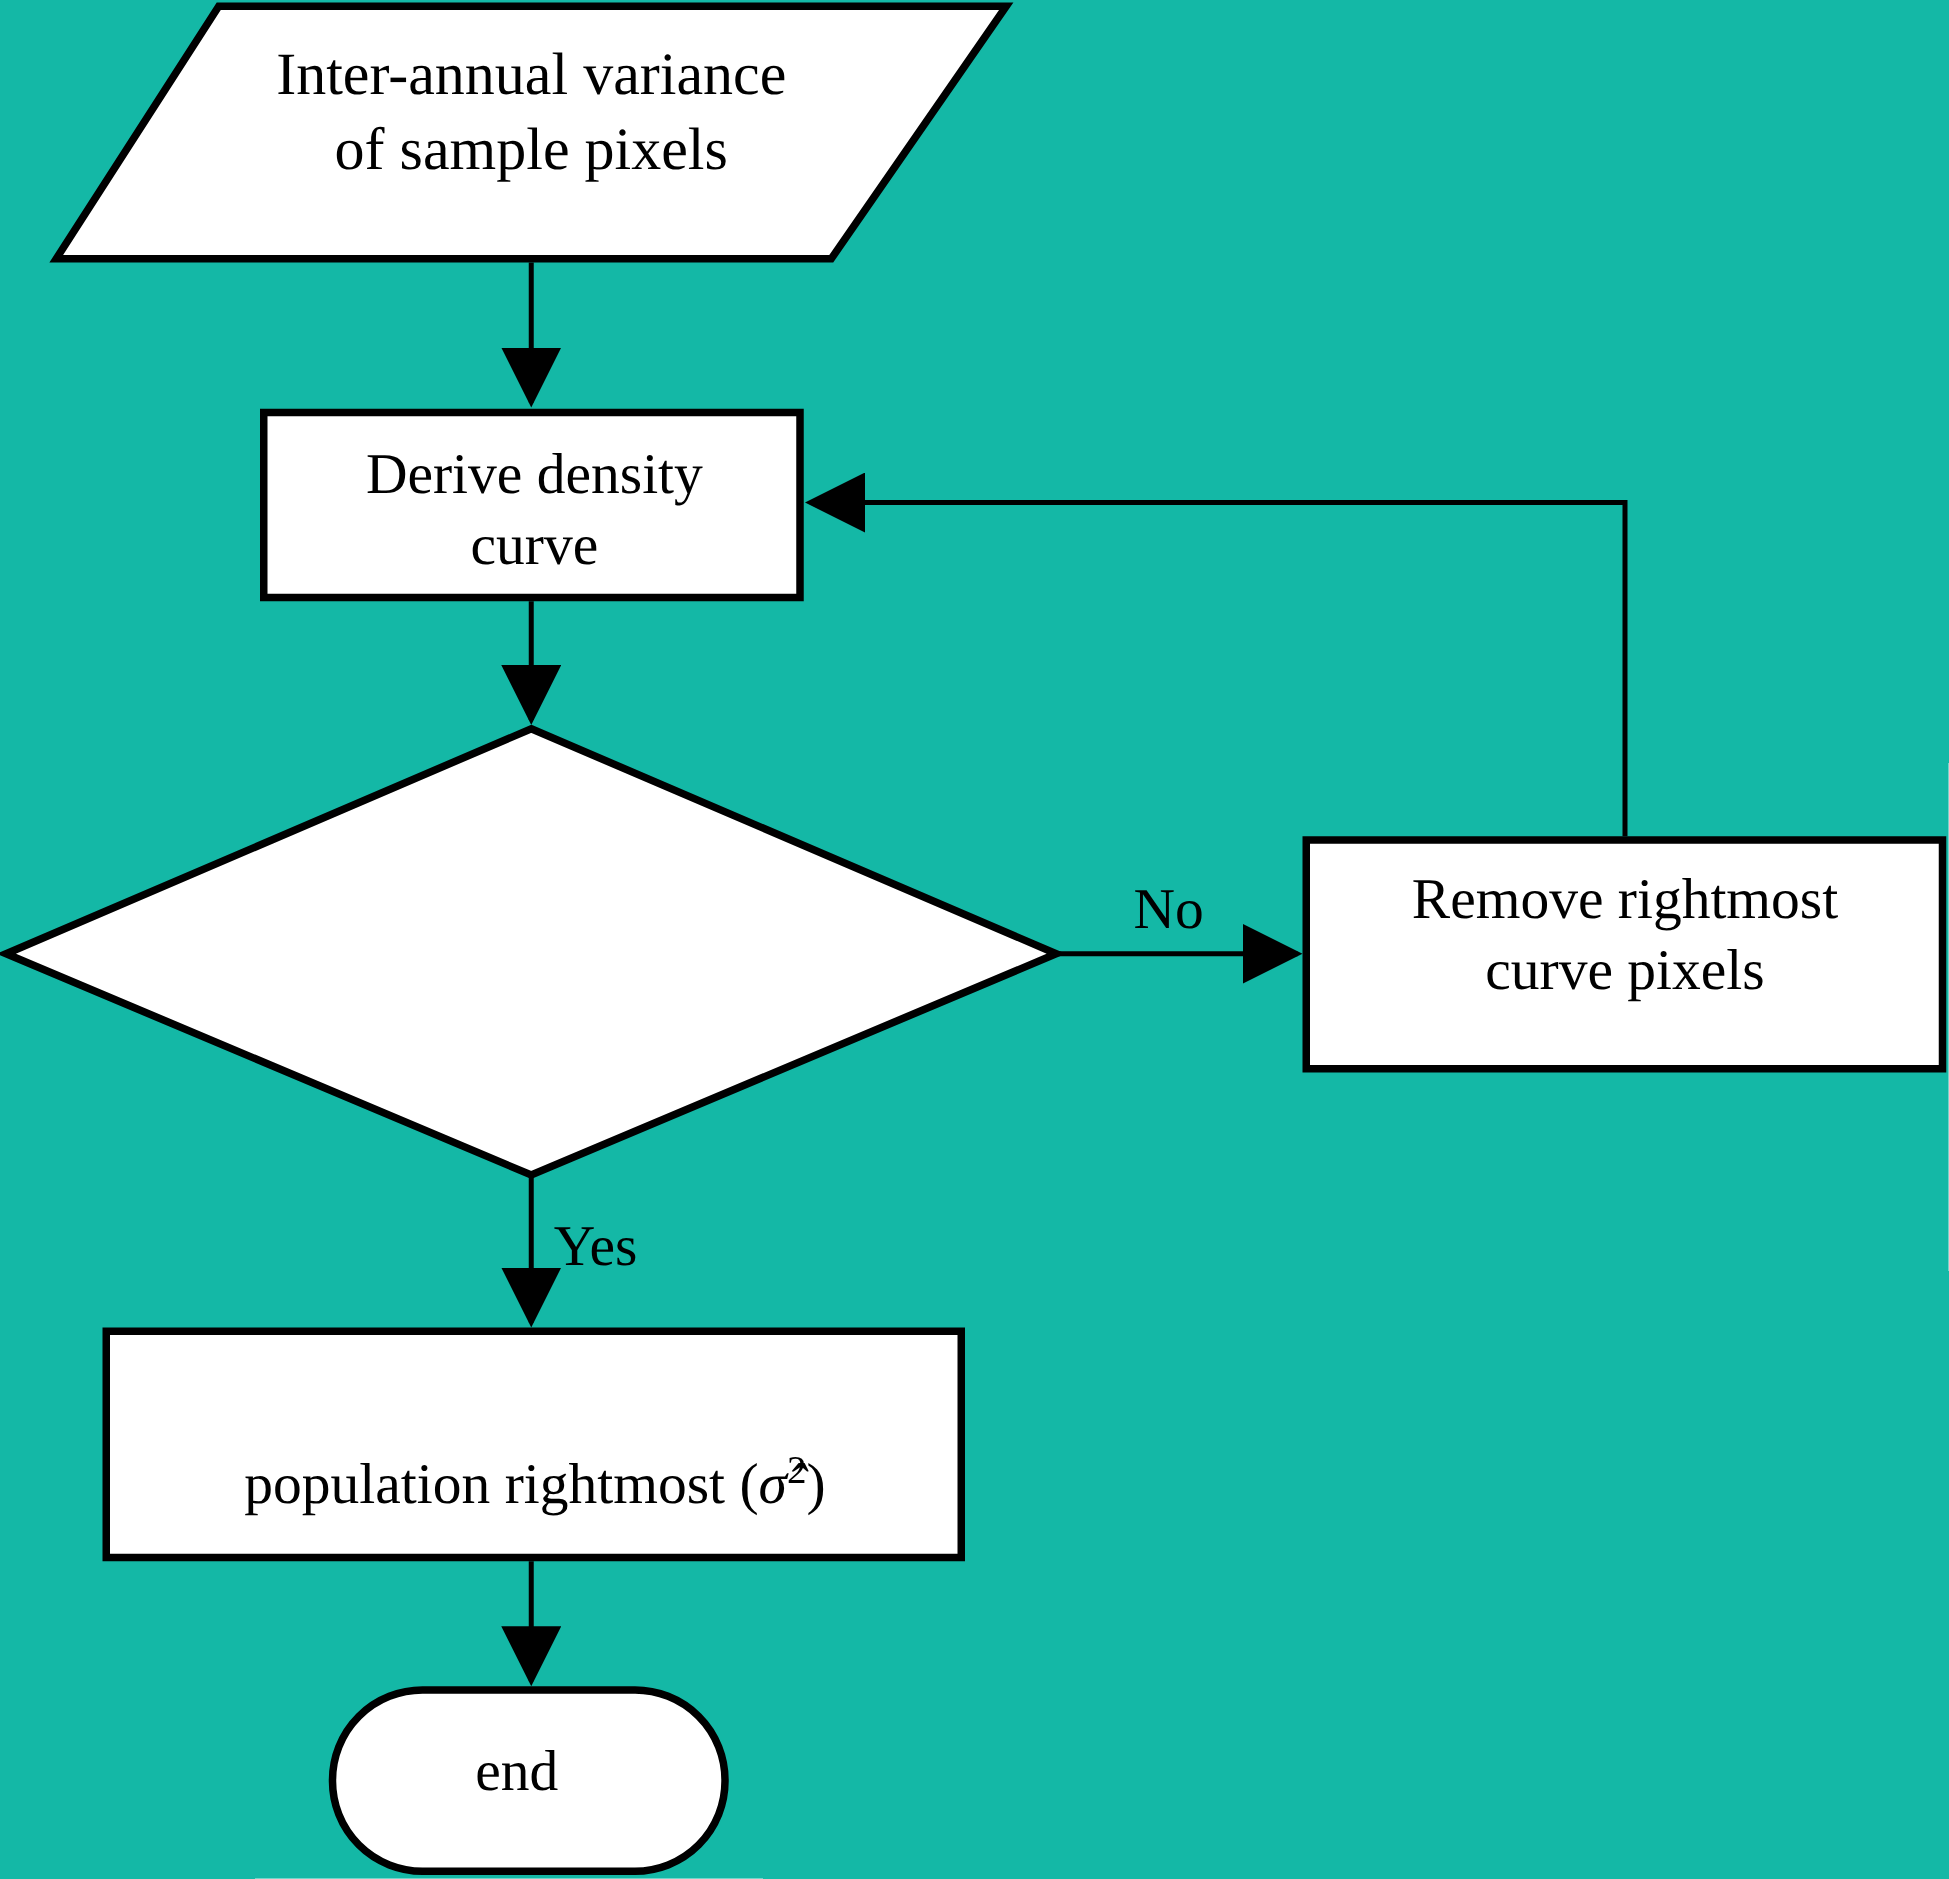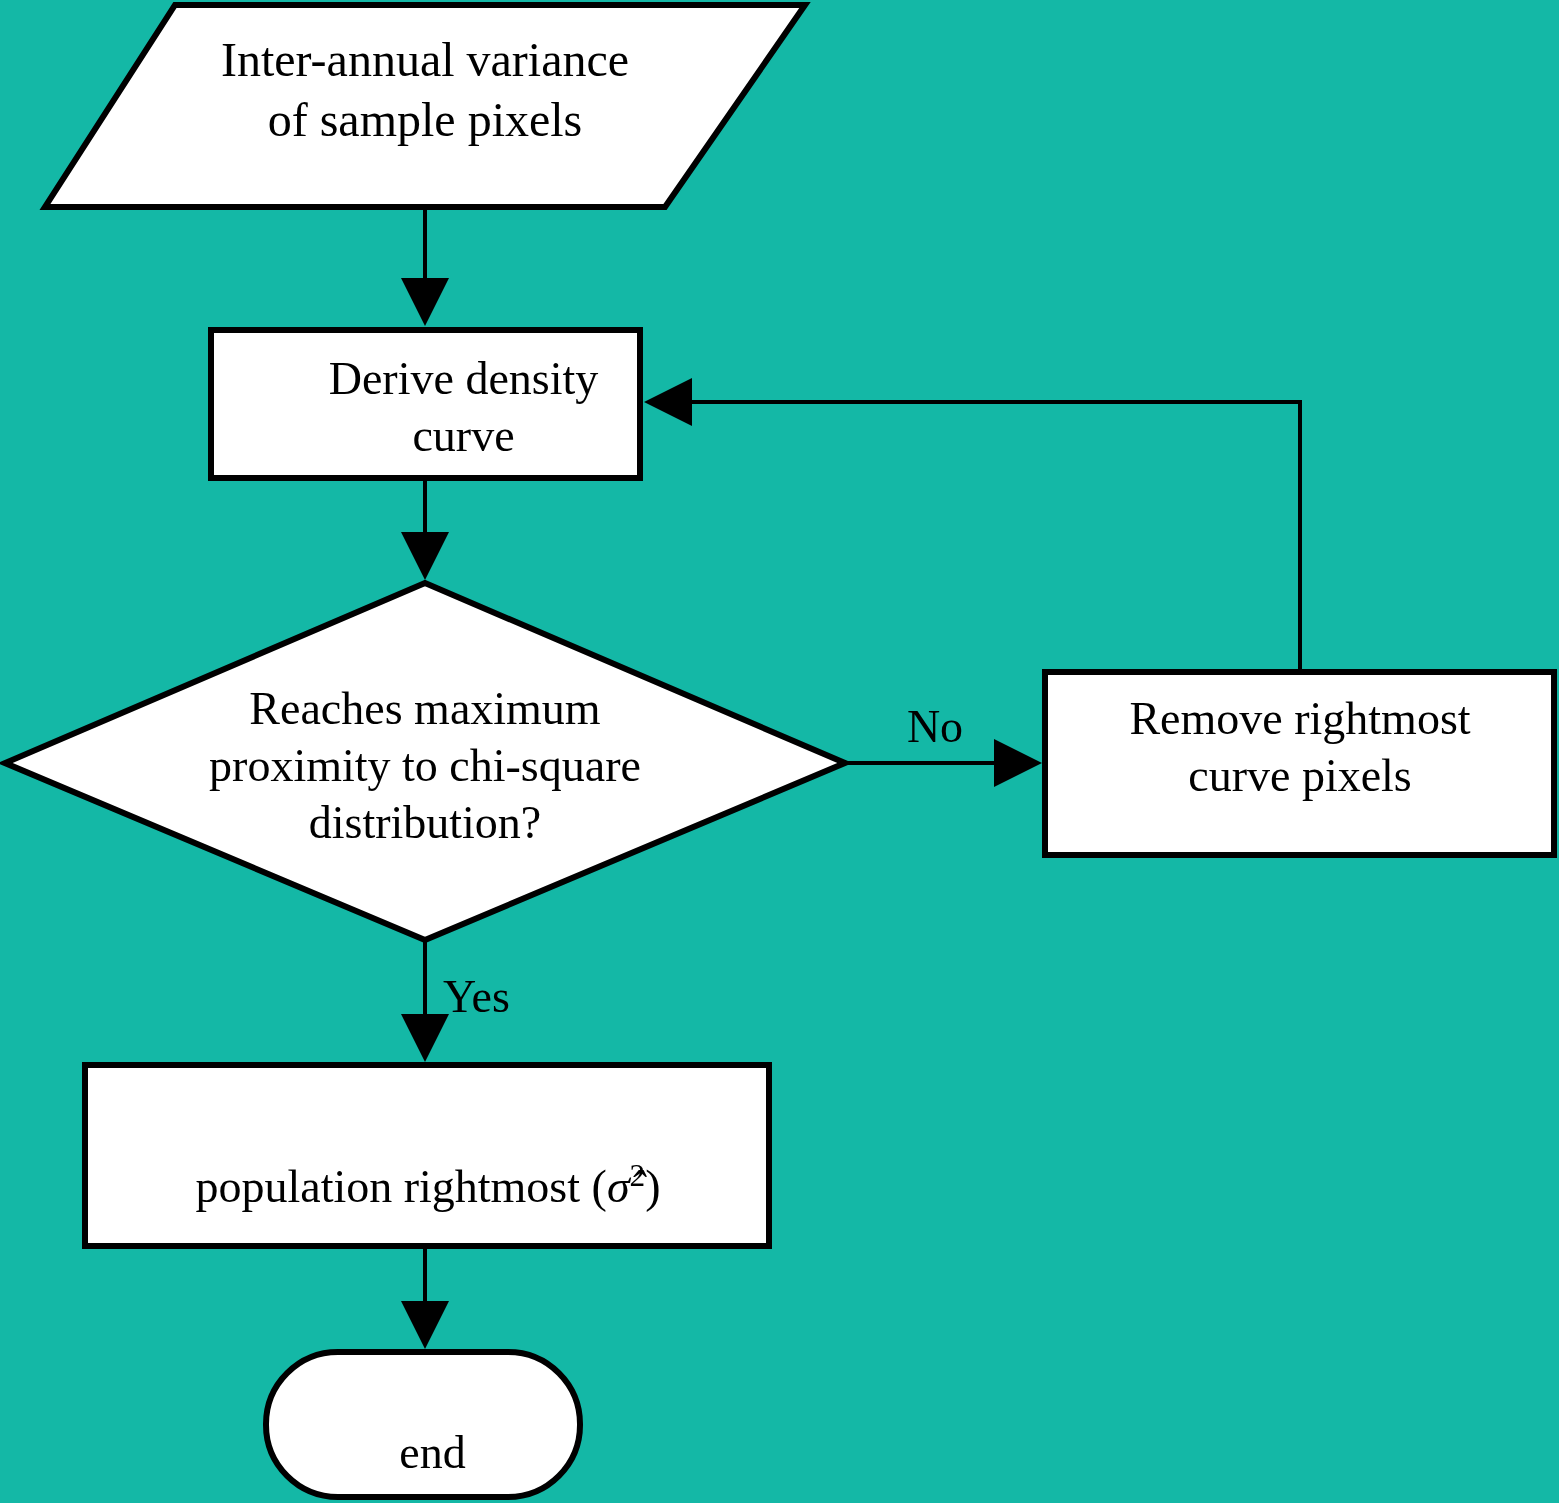--- a/index.html
+++ b/index.html
@@ -34,25 +34,25 @@
     font-family: "Liberation Serif", "DejaVu Serif", serif;
   }
   .edge-label {
     position: absolute;
     color: #000000;
     text-align: center;
     font-family: Liberation Serif, serif;
   }
   
   #txt-input      { left: 170px; top: 30px;   width: 510px; font-size: 48px; }
-  #txt-derive     { left: 215px; top: 350px;  width: 425px; font-size: 46px; margin-left: 36px; }
+  #txt-derive     { left: 215px; top: 350px;  width: 425px; font-size: 46px; }
   #txt-decision   { left: 60px;  top: 680px;  width: 730px; font-size: 46px; }
   #txt-remove     { left: 1046px;top: 690px;  width: 508px; font-size: 46px; }
   #txt-output     { left: 88px;  top: 1100px; width: 680px; font-size: 46px; }
-  #txt-end        { left: 275px; top: 1388px; width: 315px; font-size: 46px; margin-top: 36px; }
+  #txt-end        { left: 256px; top: 1388px; width: 315px; font-size: 46px; }
   #lbl-no         { left: 890px; top: 700px;  width: 90px;  font-size: 46px; }
   #lbl-yes        { left: 443px; top: 955px;  width: 120px; font-size: 46px; text-align: left; margin-top: 15px; }
   .sigma-hat {
     font-style: italic;
     font-family: "Liberation Serif", "DejaVu Serif", serif;
   }
   .sup2 {
     font-size: 0.68em;
     vertical-align: super;
     font-style: normal;
@@ -94,23 +94,20 @@
 
     <line x1="425" y1="1249" x2="425" y2="1345" stroke="#000000" stroke-width="4" marker-end="url(#arrow)"></line>
   </svg>
 
   <div class="node-text" id="txt-input">Inter-annual variance
 of  sample pixels</div>
 
   <div class="node-text" id="txt-derive">Derive density
 curve</div>
 
-  <div class="node-text" id="txt-decision">Reaches maximum
-proximity to chi-square
-distribution?</div>
 
   <div class="node-text" id="txt-remove">Remove rightmost
 curve pixels</div>
 
   <div class="node-text" id="txt-output"><br><span>population rightmost (</span><span class="sigma-hat">σ̂</span><span class="sup2">2</span><span>)</span></div>
 
   <div class="node-text" id="txt-end">end</div>
 
   <div class="edge-label" id="lbl-no">No</div>
 

